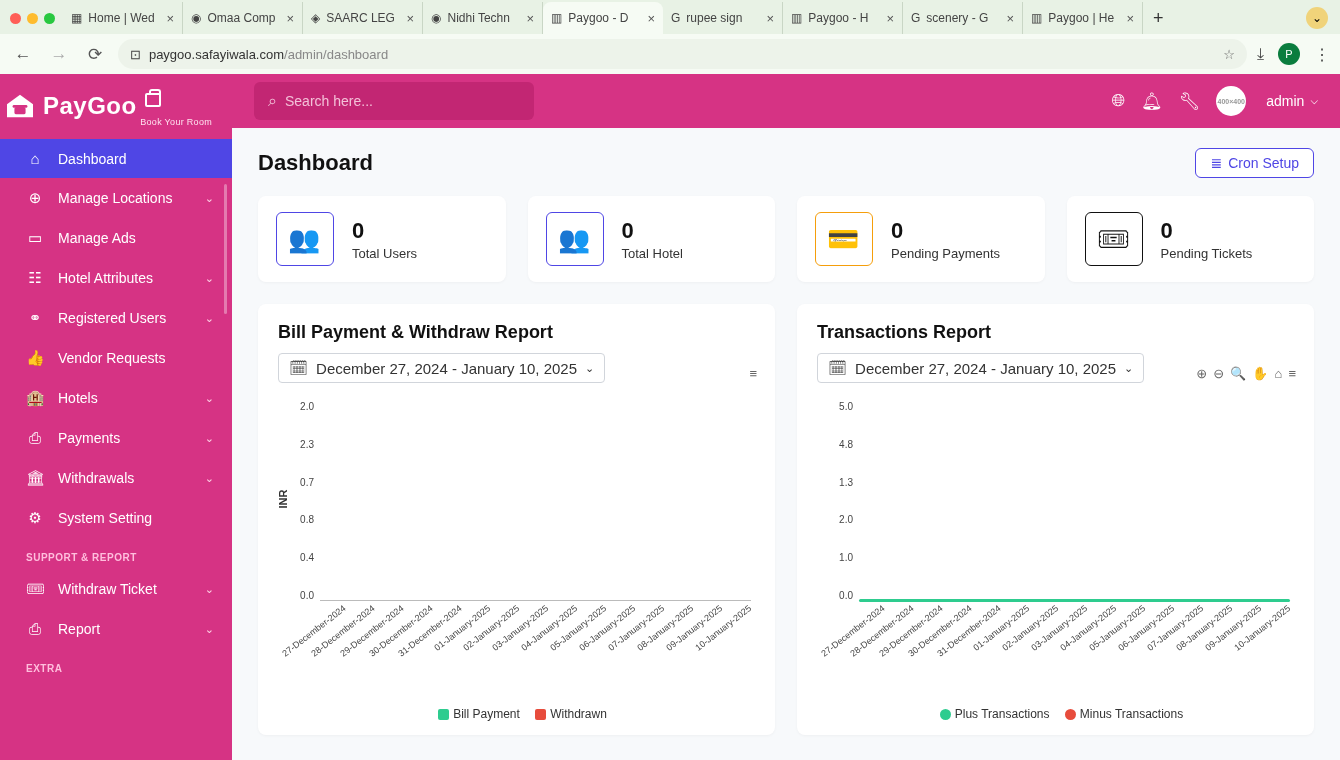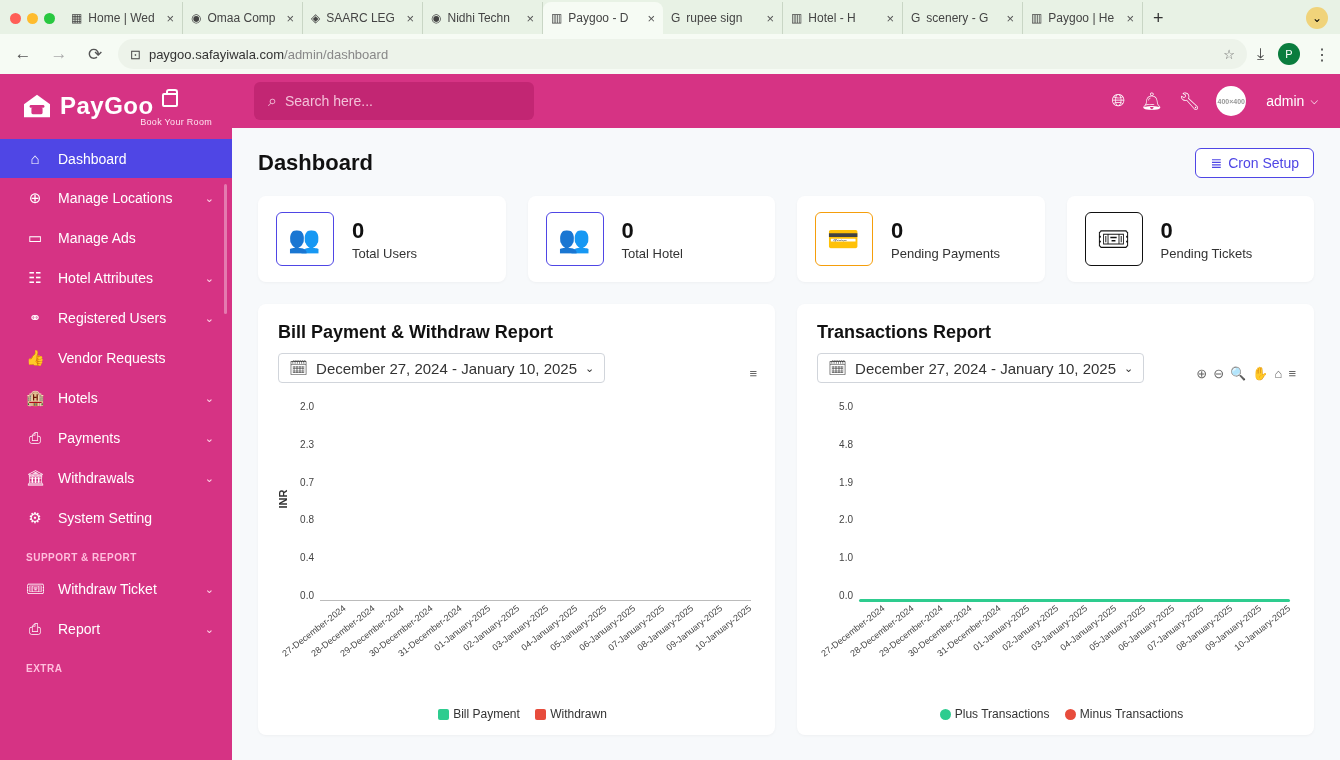--- a/index.html
+++ b/index.html
@@ -24,21 +24,21 @@
   .addr-input { flex:1; display:flex; align-items:center; background:#edf3ea; border-radius:20px; height:30px; padding:0 12px; font-size:13px; color:#333; gap:8px;}
   .addr-input .secure { font-size:13px; color:#444;}
   .addr-input .dim { color:#888; }
   .right-icons { display:flex; align-items:center; gap:14px; color:#444;}
   .prof-circ { width:22px; height:22px; border-radius:50%; background:#0a7d3e; color:#fff; font-size:11px; display:flex; align-items:center; justify-content:center; }
 
   
   .app { display:flex; width:100%; height:686px; }
   .sidebar { width:232px; background:#d63384; color:#fff; display:flex; flex-direction:column; overflow:hidden; position:relative; }
   .side-scroll-active { position:absolute; right:5px; top:110px; width:3px; height:130px; background:rgba(255,255,255,0.35); border-radius:2px;}
-  .logo { padding:18px 18px 12px 22px; }
+  .logo { padding:18px 18px 12px 5px; }
   .logo-row { display:flex; align-items:center; gap:8px; }
   .logo-house { width:30px; height:26px; position:relative; }
   .logo-house svg { display:block; }
   .logo-text { font-size:24px; font-weight:700; letter-spacing:0.5px; }
   .logo-sub { font-size:9px; text-align:right; margin-top:-3px; padding-right:2px; color:#ffe3ef; letter-spacing:0.3px;}
   .logo-bag { width:16px; height:14px; border:2px solid #fff; border-radius:2px; position:relative; top:-6px;}
   .logo-bag:before{content:""; position:absolute; top:-6px; left:2px; width:8px; height:4px; border:2px solid #fff; border-bottom:none; border-radius:3px 3px 0 0;}
 
   .nav-item { display:flex; align-items:center; padding:11px 16px 11px 26px; font-size:14px; cursor:pointer; gap:14px; position:relative;}
   .nav-item .chev { position:absolute; right:18px; font-size:11px; color:#ffd3e6;}
@@ -121,21 +121,21 @@
           <span class="label">Paygoo - D</span>
           <span class="tabx">×</span>
         </div>
         <div class="tab">
           <span class="fav">G</span>
           <span class="label">rupee sign</span>
           <span class="tabx">×</span>
         </div>
         <div class="tab">
           <span class="fav">▥</span>
-          <span class="label">Hotel - H</span>
+          <span class="label">Paygoo - H</span>
           <span class="tabx">×</span>
         </div>
         <div class="tab">
           <span class="fav">G</span>
           <span class="label">scenery - G</span>
           <span class="tabx">×</span>
         </div>
         <div class="tab">
           <span class="fav">▥</span>
           <span class="label">Paygoo | He</span>
@@ -362,21 +362,21 @@
             <span>⊖</span>
             <span class="active-tool">🔍</span>
             <span>✋</span>
             <span>⌂</span>
             <span>≡</span>
           </div>
           <div class="chart-area">
             <div class="y-ticks" id="yticks2">
                 <span>5.0</span>
                 <span>4.8</span>
-                <span>1.9</span>
+                <span>1.3</span>
                 <span>2.0</span>
                 <span>1.0</span>
                 <span>0.0</span>
               </div>
             <div class="plot"></div>
             <div class="green-line"></div>
             <div class="x-ticks" id="xticks2">
                 <span class="x-tick" style="right: 95%;">27-December-2024</span>
                 <span class="x-tick" style="right: 88.2857%;">28-December-2024</span>
                 <span class="x-tick" style="right: 81.5714%;">29-December-2024</span>

